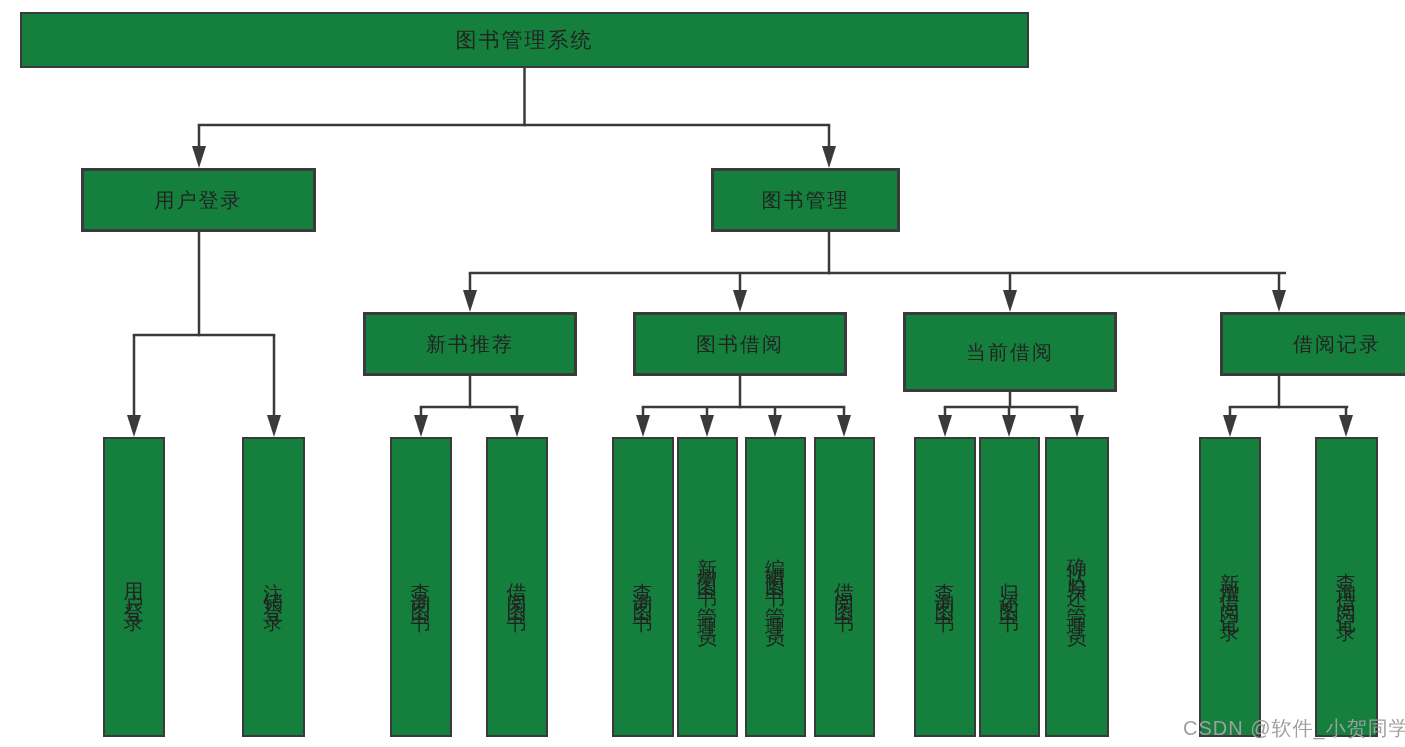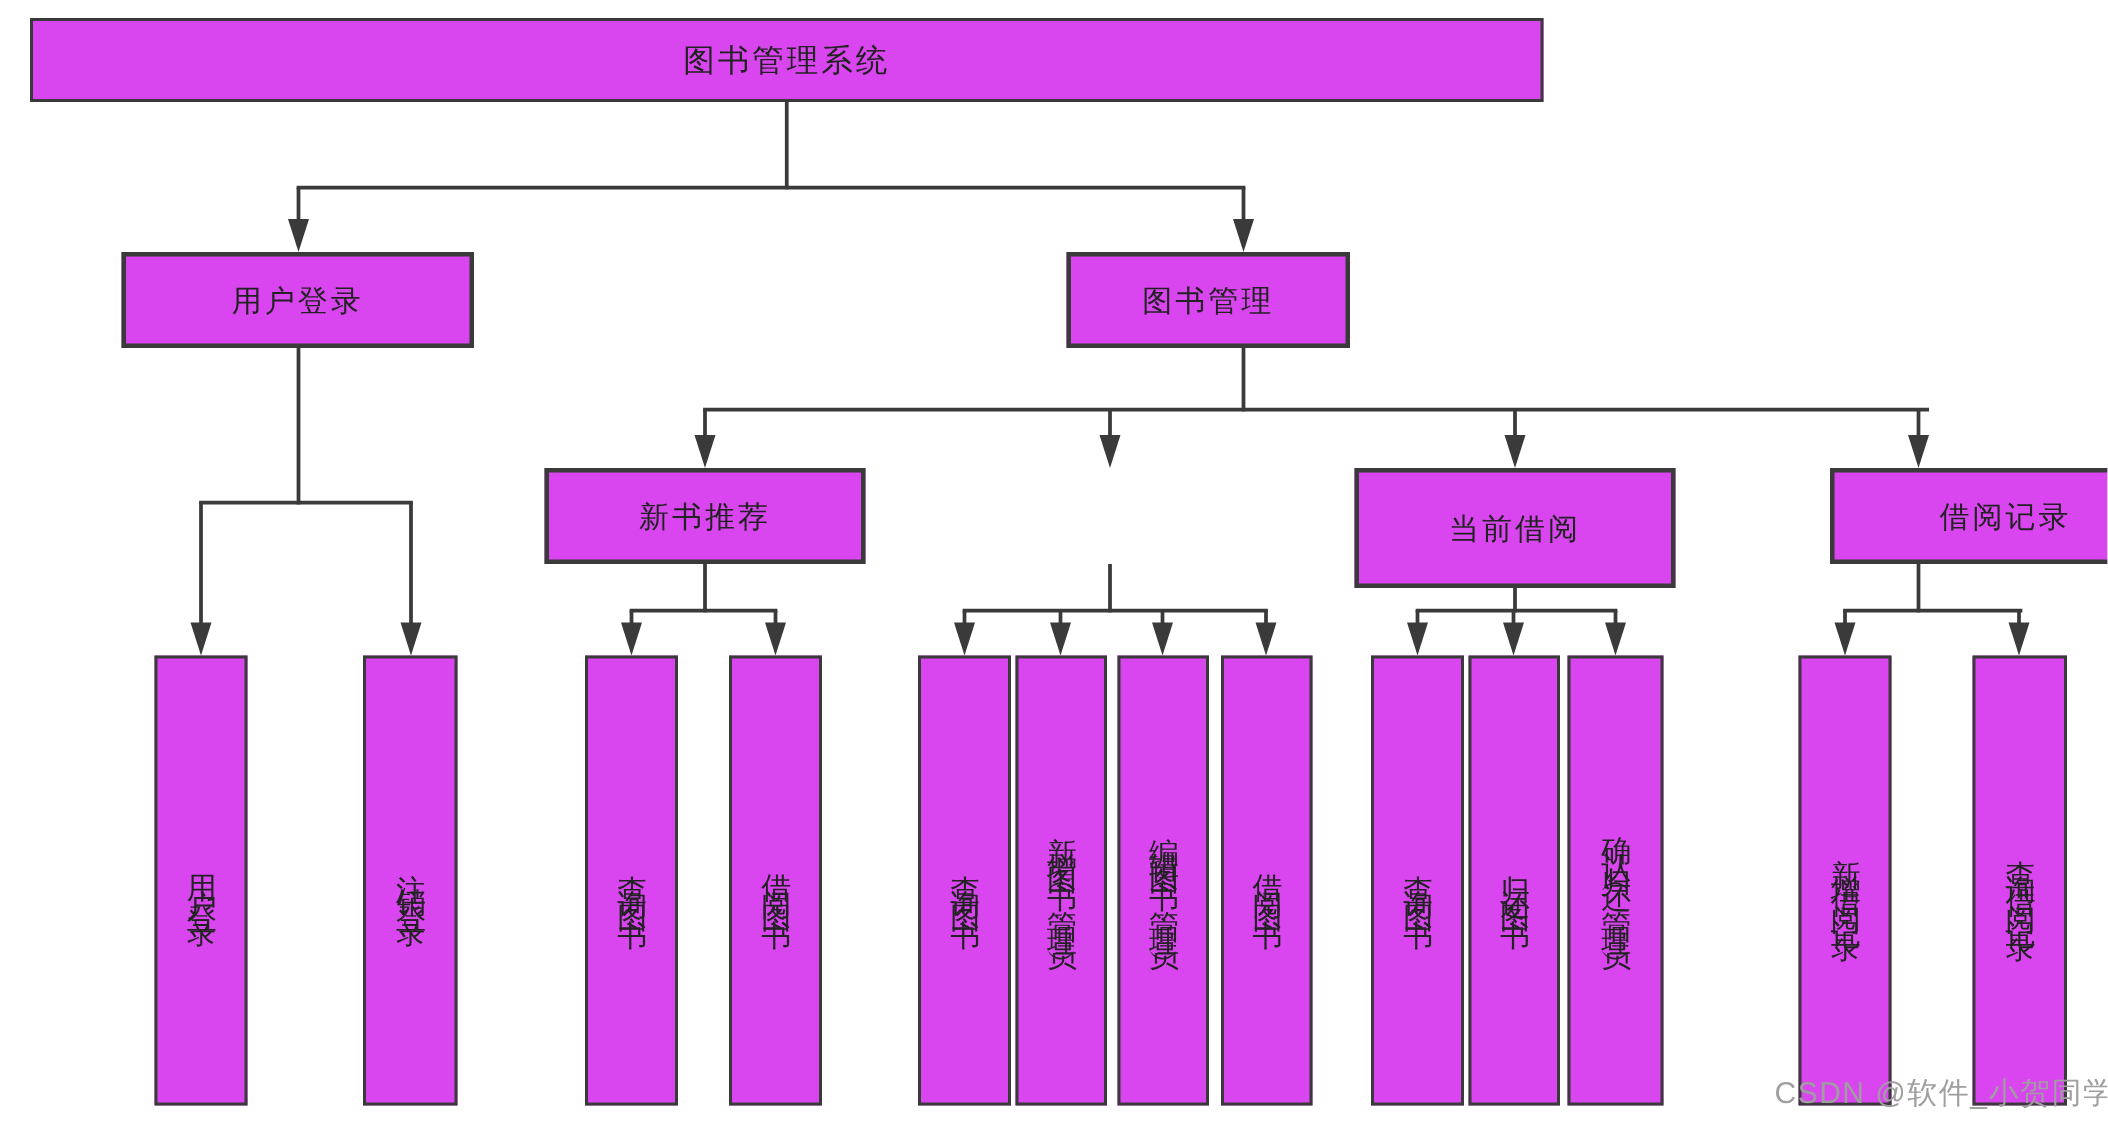--- a/index.html
+++ b/index.html
@@ -10,21 +10,21 @@
     font-family:"Liberation Sans","DejaVu Sans",sans-serif;
     color:#222222;
     overflow:hidden;
   }
   #connectors{position:absolute;left:0;top:0;width:1405px;height:747px;pointer-events:none;}
   #connectors line{stroke:#3a3a3a;stroke-width:2.5;}
   #connectors polygon{fill:#3a3a3a;}
   .box{
     position:absolute;
     box-sizing:border-box;
-    background:#d946ef;
+    background:#15803d;
     border:3px solid #3a3a3a;
     display:flex;align-items:center;justify-content:center;
     text-align:center;
   }
   .root-box{border-width:2px;font-size:21px;letter-spacing:2px;}
   .lv2-box,.lv3-box{font-size:20px;letter-spacing:2px;}
   .leaf-box{
     border-width:2.5px;
     writing-mode:vertical-rl;
     text-orientation:mixed;
@@ -130,20 +130,23 @@
   <div class="box lv2-box" style="left:81px;top:168px;width:235px;height:64px;">
     <span>用户登录</span>
   </div>
   <div class="box lv2-box" style="left:711px;top:168px;width:189px;height:64px;">
     <span>图书管理</span>
   </div>
 
   <div class="box lv3-box" style="left:363px;top:312px;width:214px;height:64px;">
     <span>新书推荐</span>
   </div>
+  <div class="box lv3-box" style="left:633px;top:312px;width:214px;height:64px;">
+    <span>图书借阅</span>
+  </div>
   <div class="box lv3-box" style="left:903px;top:312px;width:214px;height:80px;">
     <span>当前借阅</span>
   </div>
   <div class="box lv3-box" style="left:1220px;top:312px;width:234px;height:64px;">
     <span>借阅记录</span>
   </div>
 
   <div class="box leaf-box" style="left:103px;top:437px;width:62px;height:300px;">
     <span>用户登录</span>
   </div>

